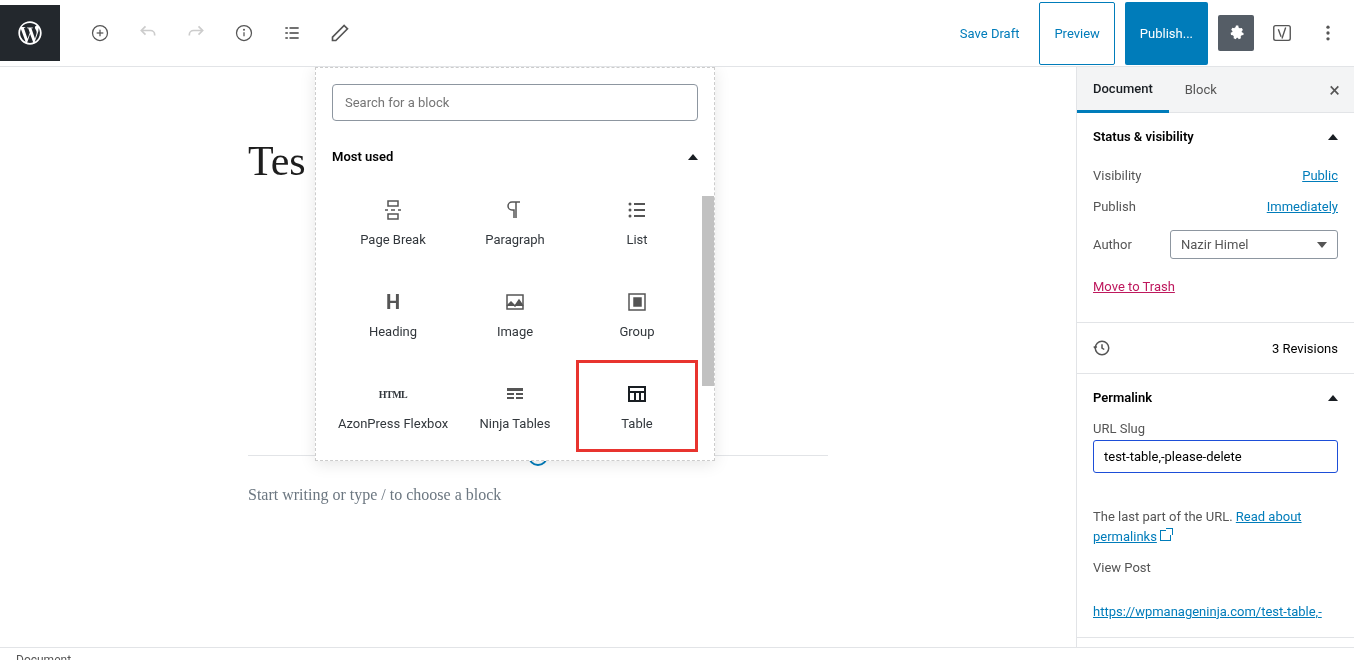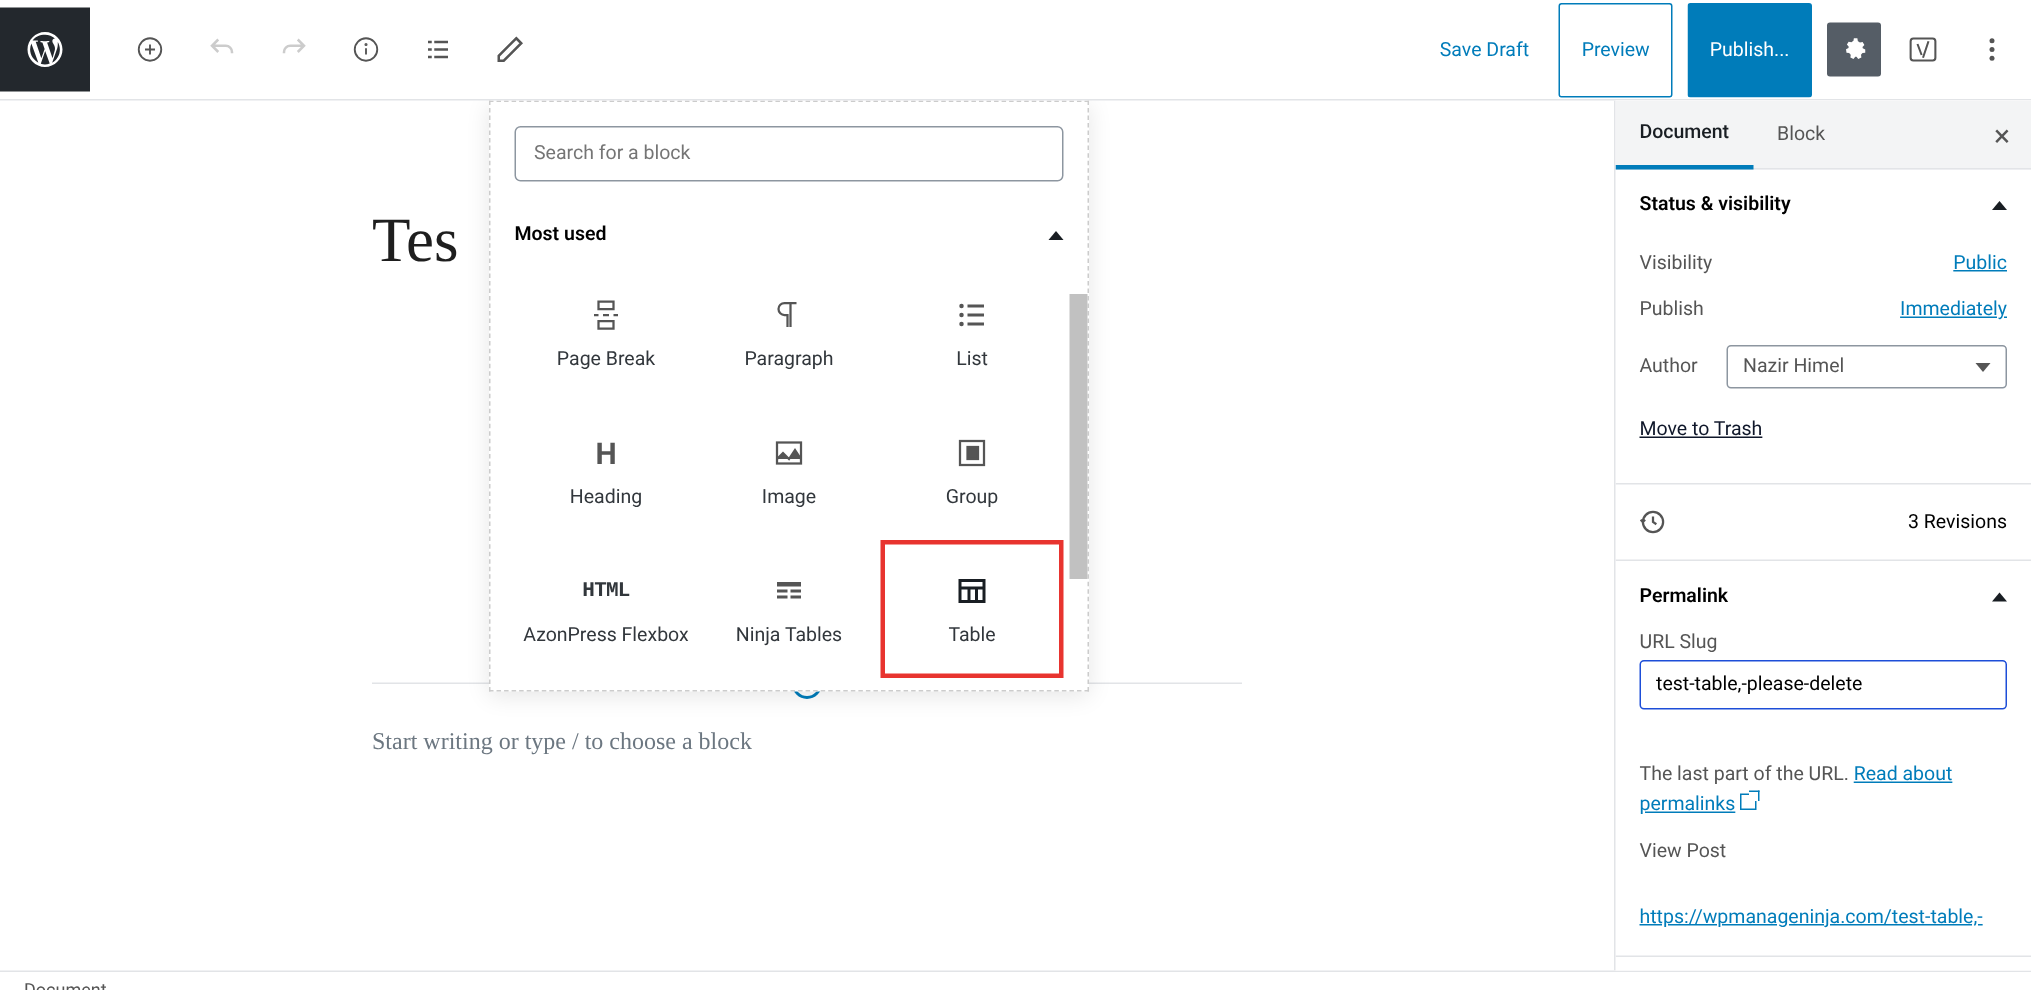--- a/index.html
+++ b/index.html
@@ -17,21 +17,21 @@
 .btn-primary { background: #007cba; color: #fff; }
 .icon-box { width: 36px; height: 36px; display: flex; align-items: center; justify-content: center; cursor: pointer; }
 .icon-box.dark { background: #555d66; color: #fff; border-radius: 2px; }
 .main-area { display: flex; height: calc(100% - 56px - 24px); }
 .editor { flex: 1; position: relative; overflow: hidden; }
 .editor-content { max-width: 580px; margin: 0 auto; padding-top: 70px; position: relative; }
 .title-text { font-size: 42px; font-weight: 400; color: #1e1e1e; font-family: Georgia, serif; }
 .write-prompt { color: #6c7781; font-size: 16px; font-family: Georgia, serif; margin-top: 30px; }
 .add-btn-sep { border-top: 1px solid #e2e4e7; position: relative; margin-top: 270px; }
 .add-circle { position: absolute; left: 50%; top: -10px; transform: translateX(-50%); width: 20px; height: 20px; border: 2px solid #007cba; border-radius: 50%; background: #fff; display: flex; align-items: center; justify-content: center; color: #007cba; font-size: 14px; font-weight: bold; }
-.block-inserter { position: absolute; top: 0; left: 326px; width: 400px; background: #fff; border: 1px dashed #ccc; z-index: 100; box-shadow: 0 3px 15px rgba(0,0,0,0.1); }
+.block-inserter { position: absolute; top: 0; left: 315px; width: 400px; background: #fff; border: 1px dashed #ccc; z-index: 100; box-shadow: 0 3px 15px rgba(0,0,0,0.1); }
 .search-wrap { padding: 16px; }
 .search-input { width: 100%; padding: 10px 12px; border: 1px solid #8d96a0; border-radius: 4px; font-size: 13px; }
 .section-header { display: flex; justify-content: space-between; align-items: center; padding: 12px 16px; font-size: 13px; font-weight: 600; cursor: pointer; }
 .block-grid { display: grid; grid-template-columns: repeat(3, 1fr); padding: 0 16px 8px; }
 .block-item { display: flex; flex-direction: column; align-items: center; justify-content: center; padding: 16px 4px; cursor: pointer; font-size: 13px; color: #32373c; text-align: center; height: 92px; }
 .block-item.highlighted { border: 3px solid #e8342f; }
 .block-item .bicon { height: 28px; display: flex; align-items: center; justify-content: center; margin-bottom: 8px; }
 .block-item .bicon svg { width: 24px; height: 24px; }
 .block-label { font-size: 13px; line-height: 1.2; }
 .scrollbar { position: absolute; right: 0; top: 20px; width: 12px; height: 190px; background: #c1c1c1; border-radius: 0; }
@@ -41,30 +41,30 @@
 .tab { padding: 14px 16px; font-size: 13px; cursor: pointer; color: #555; }
 .tab.active { color: #191e23; border-bottom: 3px solid #007cba; font-weight: 500; margin-bottom: -1px; }
 .tab-close { margin-left: auto; padding: 0 14px; font-size: 20px; color: #555; cursor: pointer; }
 .panel { border-bottom: 1px solid #e2e4e7; }
 .panel-header { display: flex; justify-content: space-between; align-items: center; padding: 16px; font-size: 13px; font-weight: 600; cursor: pointer; }
 .panel-body { padding: 0 16px 16px; font-size: 13px; color: #555; }
 .panel-row { display: flex; justify-content: space-between; align-items: center; padding: 8px 0; }
 .panel-row a { color: #007cba; text-decoration: underline; }
 .checkbox-row { display: flex; align-items: center; gap: 12px; padding: 8px 0; }
 .chk { width: 18px; height: 18px; border: 2px solid #6c7781; }
-.select-box { border: 1px solid #8d96a0; padding: 6px 10px; border-radius: 3px; display: flex; justify-content: space-between; align-items: center; width: 187px; font-size: 13px; }
-.trash-link { color: #0f172a; text-decoration: underline; display: inline-block; padding: 12px 0; }
+.select-box { border: 1px solid #8d96a0; padding: 6px 10px; border-radius: 3px; display: flex; justify-content: space-between; align-items: center; width: 168px; font-size: 13px; }
+.trash-link { color: #be185d; text-decoration: underline; display: inline-block; padding: 12px 0; }
 .rev-row { display: flex; align-items: center; gap: 10px; padding: 16px; border-bottom: 1px solid #e2e4e7; font-size: 13px; justify-content: space-between; }
 .input-text { width: 100%; padding: 8px 10px; border: 1px solid #1d4ed8; border-radius: 3px; font-size: 13px; margin: 4px 0 10px; }
 .help-text { font-size: 13px; color: #555; line-height: 1.5; margin-top: 24px; }
 .help-text a { color: #007cba; text-decoration: underline; }
 .footer-bar { height: 24px; border-top: 1px solid #e2e4e7; padding: 0 16px; font-size: 12px; color: #555; display: flex; align-items: center; }
 .caret-up { display: inline-block; width: 0; height: 0; border-left: 5px solid transparent; border-right: 5px solid transparent; border-bottom: 6px solid #191e23; }
 .caret-down { display: inline-block; width: 0; height: 0; border-left: 5px solid transparent; border-right: 5px solid transparent; border-top: 6px solid #555; }
-.html-text { font-family: Liberation Mono, monospace; font-size: 14px; font-weight: bold; letter-spacing: -0.5px; }
+.html-text { font-family: Liberation Serif, serif; font-size: 10px; font-weight: bold; letter-spacing: -0.5px; }
 .ext-icon { display: inline-block; width: 11px; height: 11px; border: 1.5px solid #007cba; position: relative; margin-left: 3px; }
 .ext-icon::after { content: ''; position: absolute; top: -3px; right: -3px; width: 6px; height: 6px; border-top: 1.5px solid #007cba; border-right: 1.5px solid #007cba; background: #fff; }
 </style>
 </head>
 <body>
 
 <div class="topbar">
   <div class="wp-logo">
     <svg viewBox="0 0 24 24">
         <path d="M12 2C6.5 2 2 6.5 2 12s4.5 10 10 10 10-4.5 10-10S17.5 2 12 2zM3.5 12c0-1.2.3-2.4.7-3.5l4 11C5.5 18 3.5 15.2 3.5 12zm8.5 8.5c-.8 0-1.6-.1-2.4-.3l2.5-7.4 2.6 7.2c-.9.3-1.8.5-2.7.5zm1.2-12.5c.5 0 1-.1 1-.1.5 0 .4-.7 0-.7 0 0-1.4.1-2.3.1-.8 0-2.2-.1-2.2-.1-.5 0-.5.7-.1.7 0 0 .4.1.9.1l1.3 3.7L9.9 17l-3.2-9.4c.5 0 1-.1 1-.1.5 0 .4-.7 0-.7 0 0-1.4.1-2.3.1h-.5C6.4 4.6 9 3.5 12 3.5c2.2 0 4.2.8 5.7 2.2h-.1c-.8 0-1.4.7-1.4 1.5 0 .7.4 1.3.8 2 .3.6.7 1.3.7 2.3 0 .7-.3 1.6-.6 2.7l-.8 2.8-3.1-9zm6.1-.3c.8 1.3 1.2 2.8 1.2 4.3 0 3.3-1.8 6.1-4.4 7.6l2.6-7.5c.5-1.2.6-2.2.6-3.1v-1.3z"></path>

